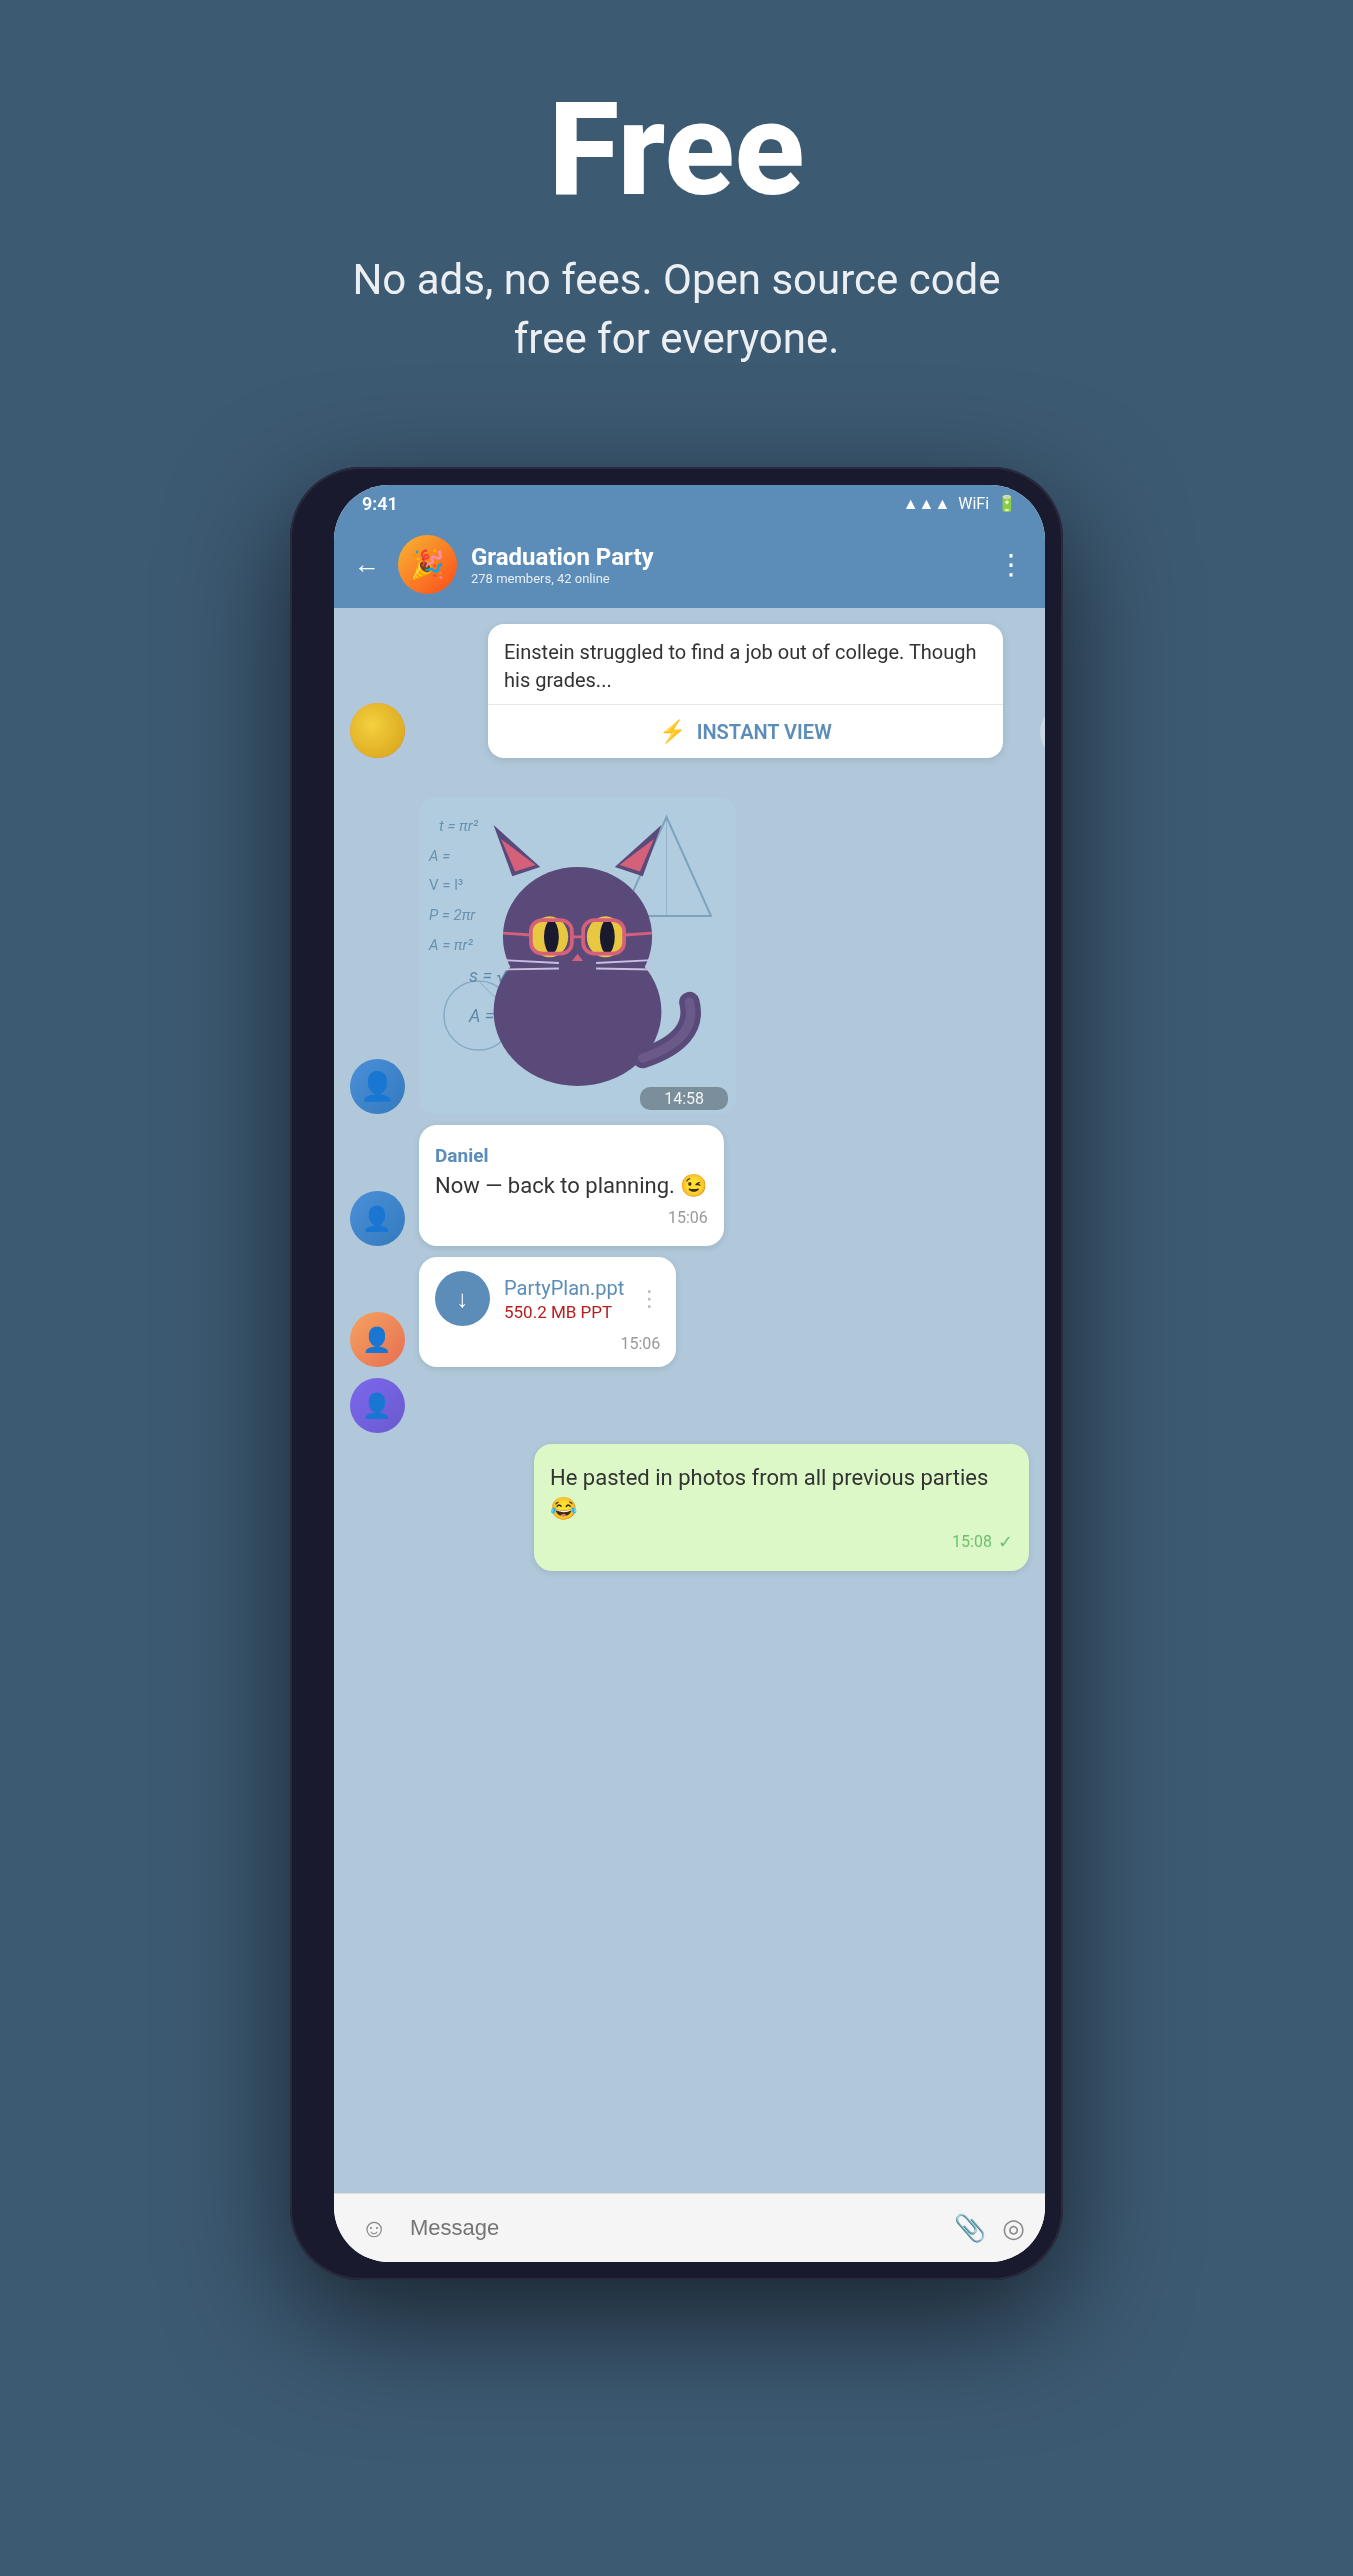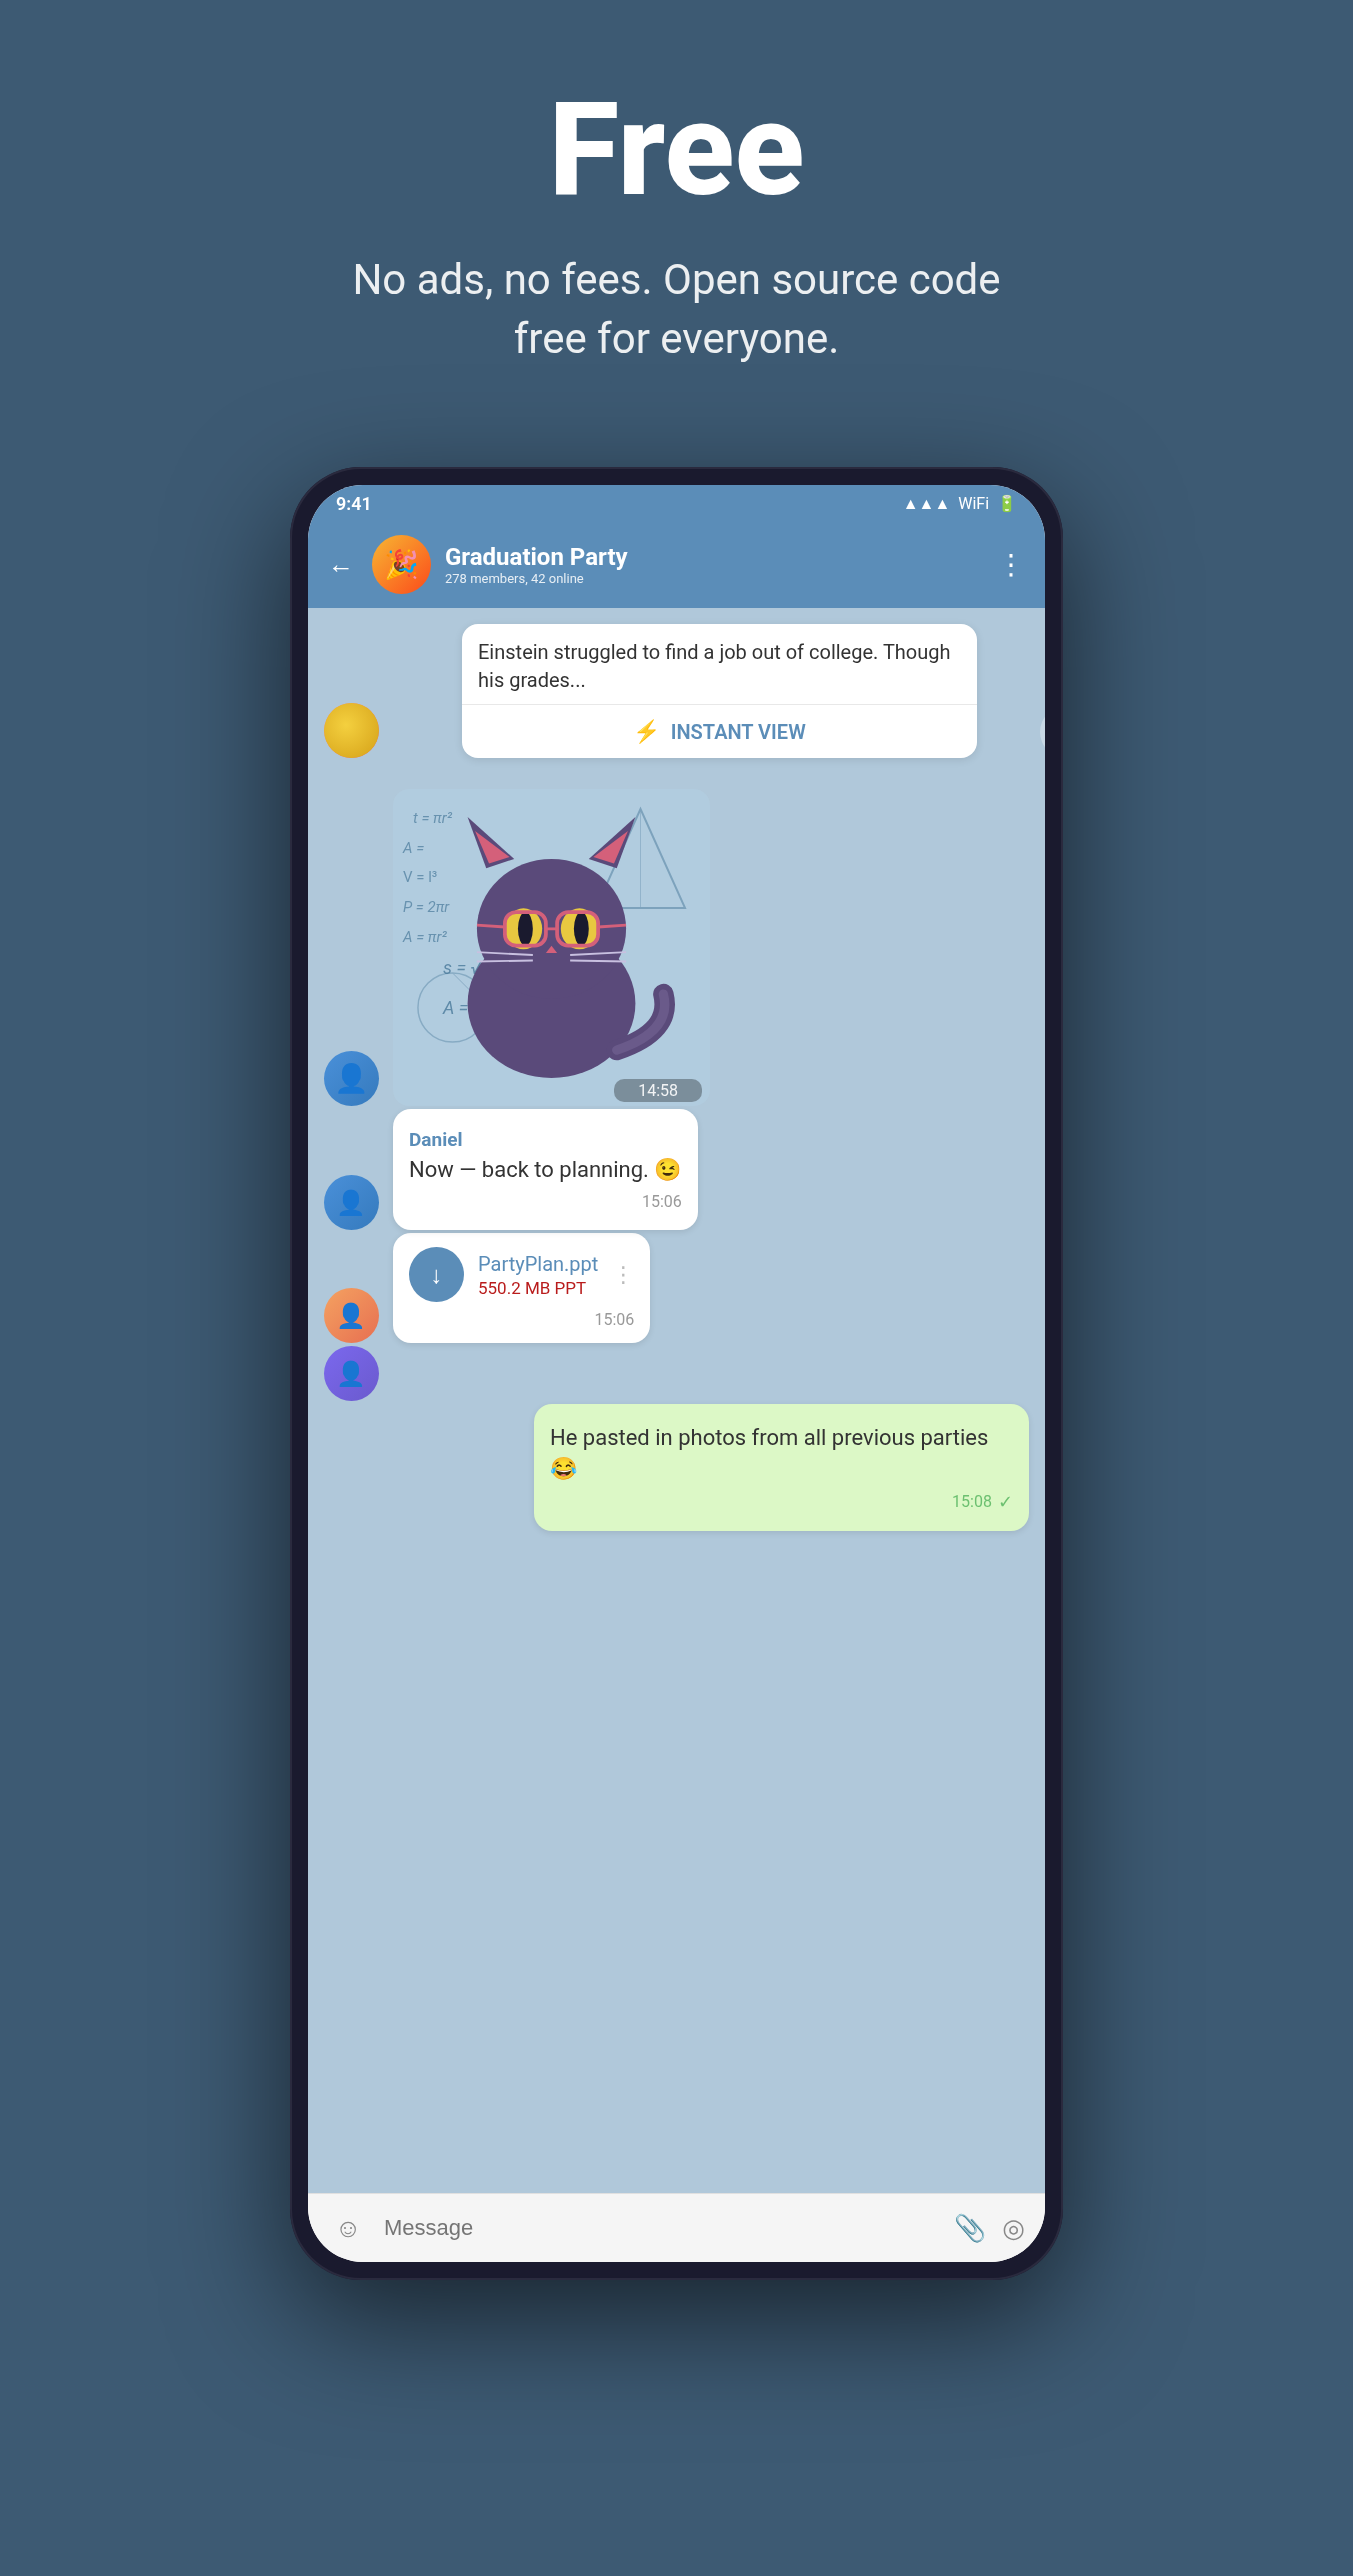--- a/index.html
+++ b/index.html
@@ -47,20 +47,21 @@
       border-radius: 71px;
       padding: 18px;
       box-shadow: 0 40px 119px rgba(0,0,0,0.6), inset 0 0 0 2px #2a2a3e;
       position: relative;
     }
     .phone-inner {
       background: #fff;
       border-radius: 55px;
       overflow: hidden;
       position: relative;
+      margin-left: 26px;
     }
 
     
     .status-bar {
       background: #5b8db8;
       height: 36px;
       display: flex;
       align-items: center;
       justify-content: space-between;
       padding: 0 28px;
@@ -124,21 +125,21 @@
       cursor: pointer;
     }
 
     
     .chat-body {
       background: #b0c8da;
       min-height: 1585px;
       padding: 16px;
       display: flex;
       flex-direction: column;
-      gap: 3px;
+      gap: 11px;
       position: relative;
     }
 
     
     .iv-message {
       background: white;
       border-radius: 16px;
       overflow: hidden;
       max-width: 515px;
       align-self: flex-start;

